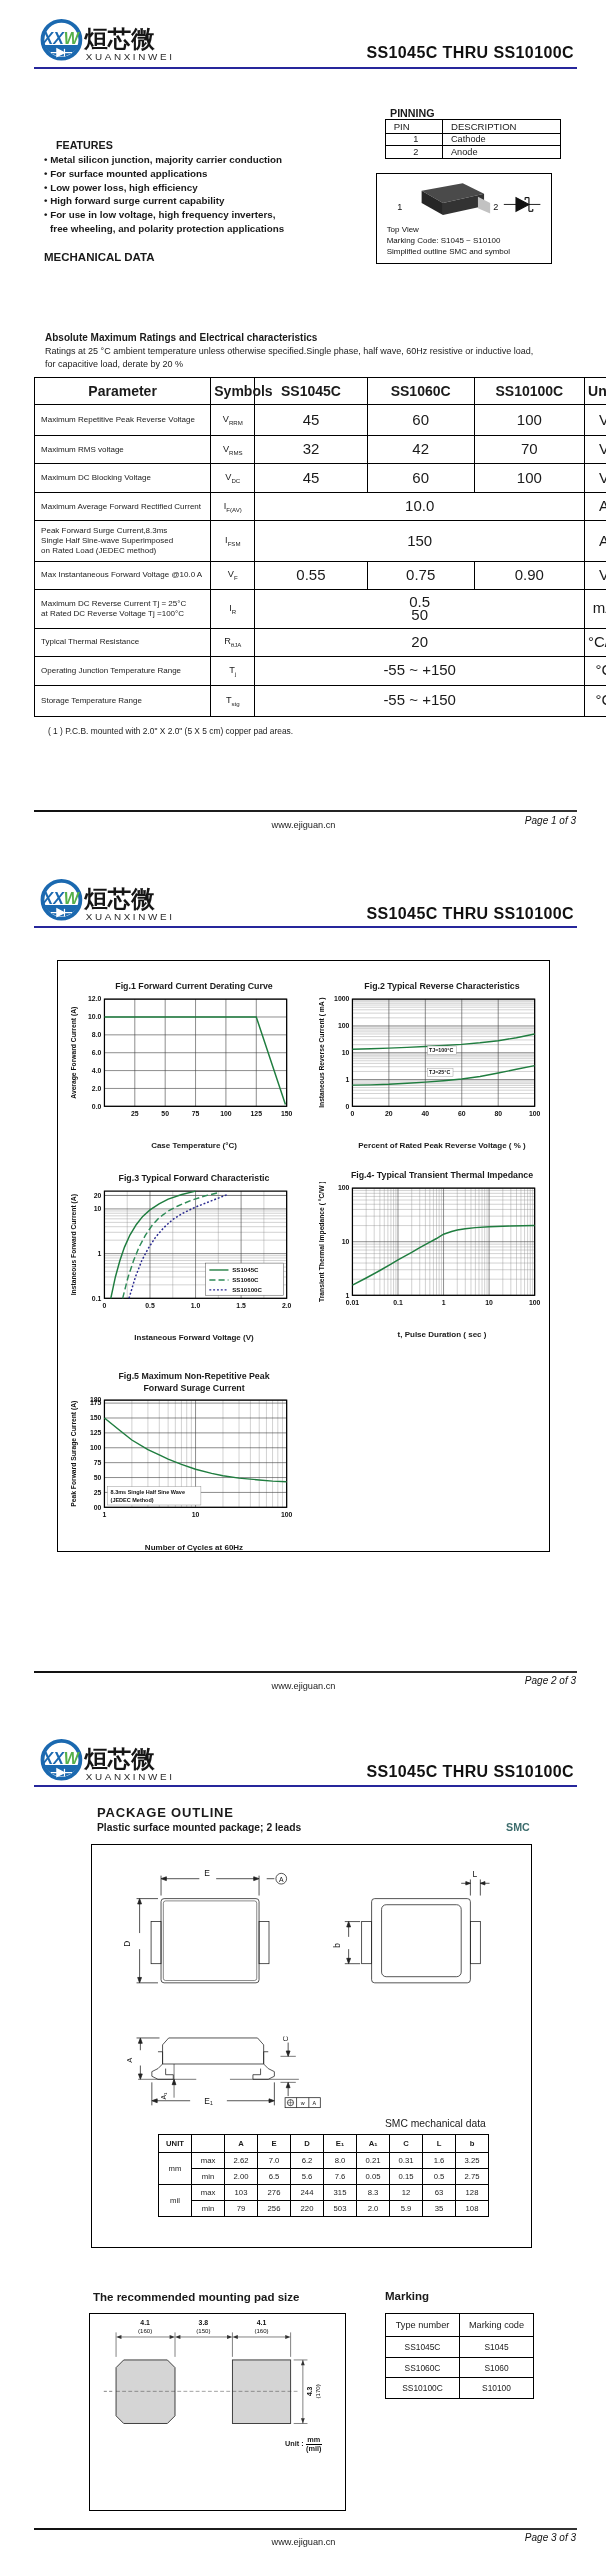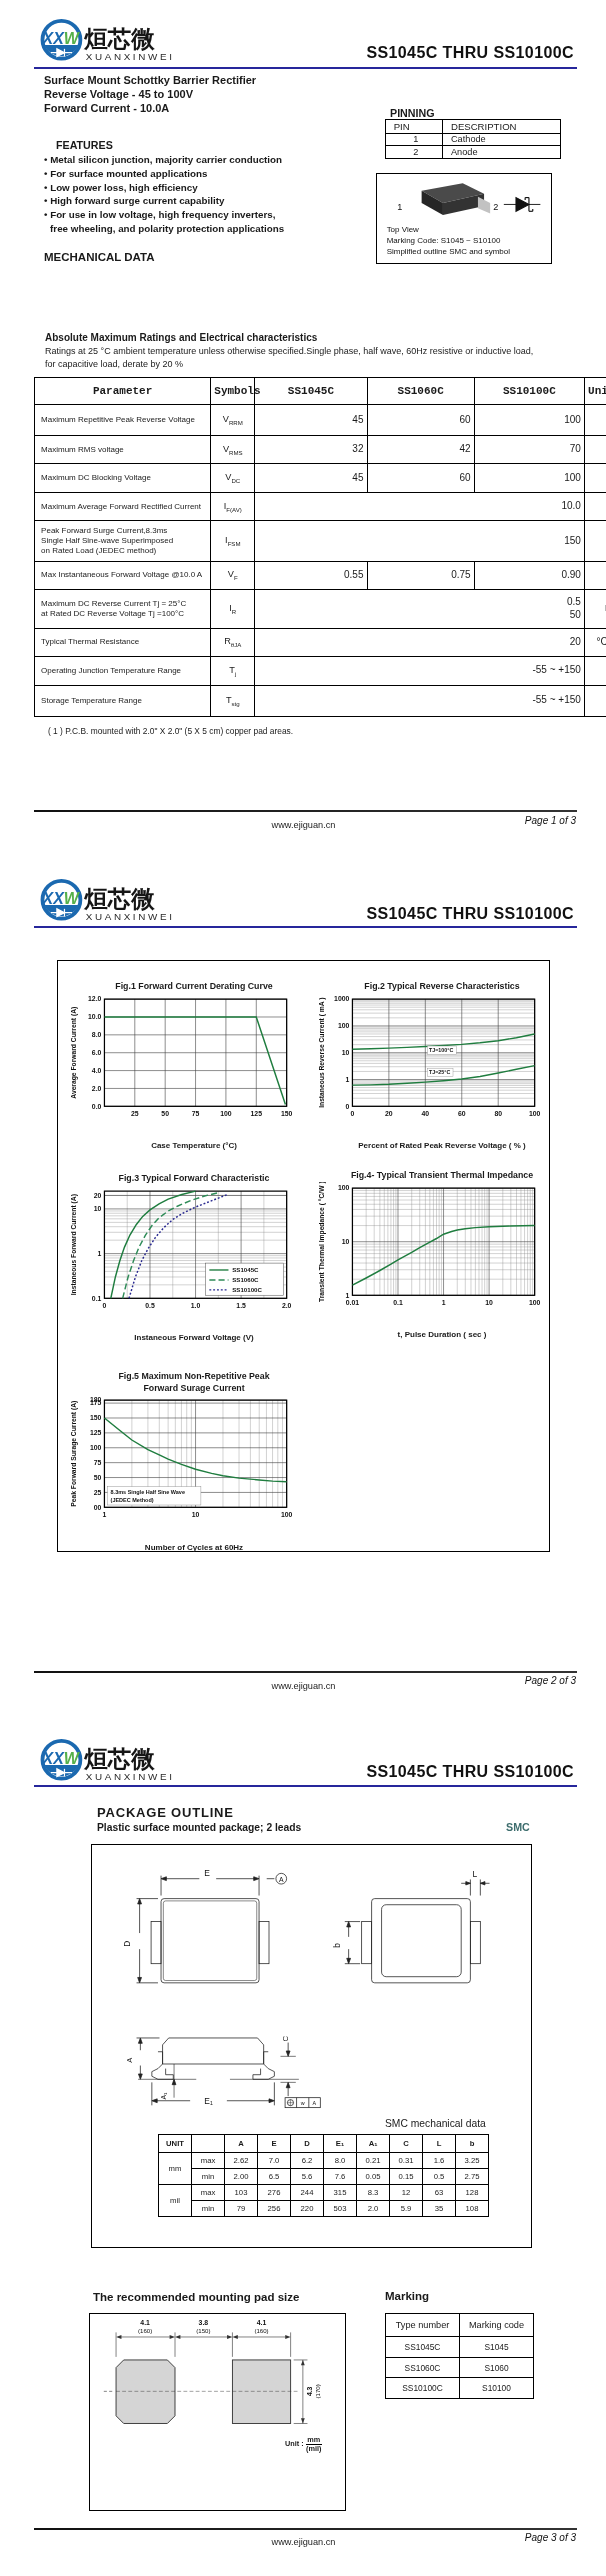--- a/index.html
+++ b/index.html
@@ -15,25 +15,25 @@
   .sec-head{font-weight:bold;font-size:10.7px;}
   .feat{font-weight:bold;font-size:9.8px;line-height:13.8px;}
   .mech{font-size:10px;line-height:13.4px;}
   table{border-collapse:collapse;}
   .pin-tbl{width:176px;font-size:9.2px;border:1.5px solid #000;}
   .pin-tbl th,.pin-tbl td{border:0.8px solid #000;text-align:left;padding:0.8px 4.6px 0.8px 7.7px;font-weight:normal;}
   .pin-tbl th{font-size:9.6px;margin-top:21px;}
   .pkg-box{position:absolute;border:1.1px solid #000;}
   .rt{width:547px;border:1.5px solid #000;table-layout:fixed;}
   .rt th,.rt td{border:0.8px solid #000;padding:0 3.1px;}
-  .rt th{font-size:11px;height:26px;font-family:Liberation Mono, monospace;}
+  .rt th{font-size:14px;height:26px;}
   .rt .param{font-size:8px;text-align:left;padding-left:6.1px;white-space:pre-line;line-height:10px;}
   .rt .sym{font-size:9.2px;text-align:center;}
   .rt .sym sub{font-size:6.1px;}
-  .rt .val{font-size:10px;text-align:right;white-space:pre-line;line-height:12.2px;}
+  .rt .val{font-size:15px;text-align:center;white-space:pre-line;line-height:12.2px;}
   .footnote{font-size:8.4px;}
   .fig{position:absolute;width:230px;}
   .fig-title{font-weight:bold;font-size:8.8px;text-align:center;padding-left:26px;line-height:11.5px;}
   .fig-xlabel{font-weight:bold;font-size:8px;text-align:center;padding-left:26px;margin-top:-1.5px;}
   .frame{position:absolute;border:1.5px solid #000;}
   .frame1{position:absolute;border:1.1px solid #000;background:#fff;}
   .p3-head{font-weight:bold;font-size:13px;letter-spacing:0.8px;}
   .p3-sub{font-weight:bold;font-size:10.3px;}
   .smc-label{font-weight:bold;font-size:10.7px;color:#3d6d6d;}
   .mech-cap{font-size:10.3px;}
@@ -61,25 +61,20 @@
           <polygon points="24,42 24,52 34,47"></polygon>
           <line x1="34" y1="42" x2="34" y2="52"></line>
       </g>
       <text x="60" y="40" font-size="31" font-weight="bold" fill="#151515">烜芯微</text>
       <text x="62" y="57" font-size="13" letter-spacing="3.5" fill="#2a2a2a">XUANXINWEI</text>
     </svg>
   </div>
   <div class="doc-title" style="left:321px;top:44px;">SS1045C  THRU  SS10100C</div>
   <div class="hdr-rule" style="top:67px;"></div>
 
-  <div class="abs" style="left:44px;top:74px;">
-    <div class="sub-line">Surface Mount Schottky Barrier Rectifier</div>
-    <div class="sub-line">Reverse Voltage - 45 to 100V</div>
-    <div class="sub-line">Forward Current - 10.0A</div>
-  </div>
   <div class="abs sec-head" style="left:56px;top:139px;">FEATURES</div>
   <div class="abs" style="left:44px;top:153px;">
     <div class="feat">• Metal silicon junction, majority carrier conduction</div>
     <div class="feat">• For surface mounted applications</div>
     <div class="feat">• Low power loss, high efficiency</div>
     <div class="feat">• High forward surge current capability</div>
     <div class="feat">• For use in low voltage, high frequency inverters,</div>
     <div class="feat" style="margin-left:6.1px;">free wheeling, and polarity protection applications</div>
   </div>
   <div class="abs sec-head" style="left:44px;top:251px;font-size:11.5px;">MECHANICAL DATA</div>

